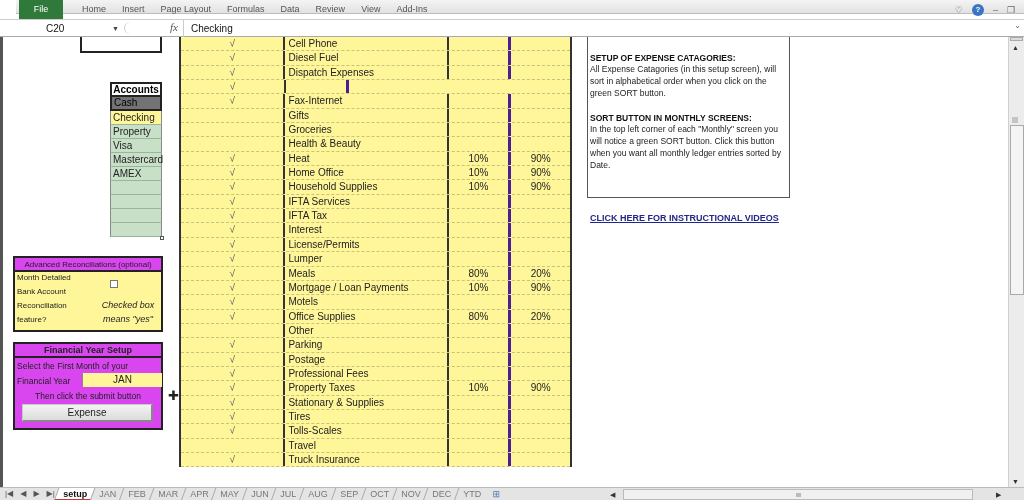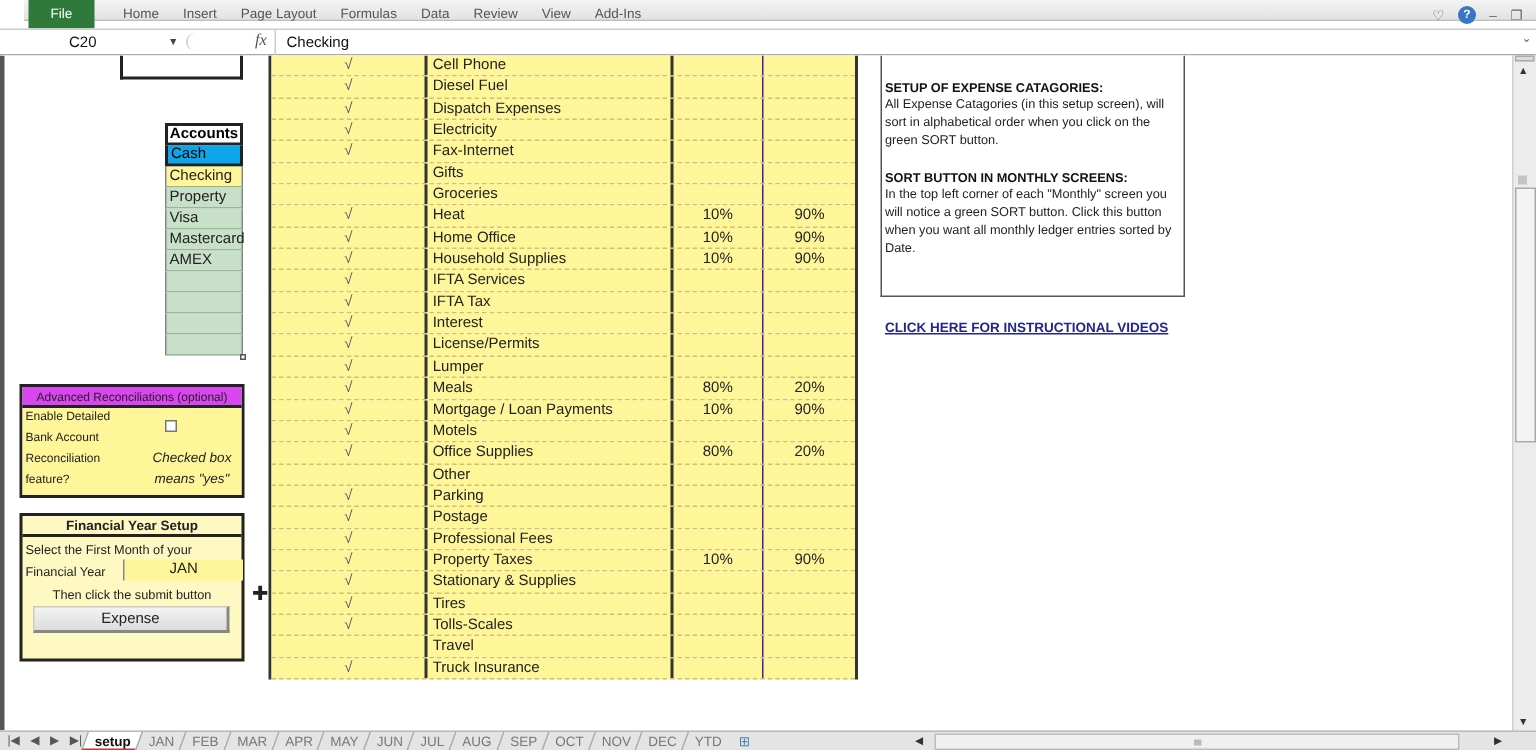--- a/index.html
+++ b/index.html
@@ -31,54 +31,54 @@
   
   .sheet { position: absolute; left: 0; top: 37px; width: 1008px; height: 450px; background: #fff; overflow: hidden; }
   .left-edge { position: absolute; left: 0; top: 0; width: 3px; height: 450px; background: #555; }
 
   
   .top-box { position: absolute; left: 80px; top: 0; width: 82px; height: 16px; border: 2px solid #222; border-top: none; background: #fff; }
 
   
   .accounts { position: absolute; left: 80px; top: 45px; width: 82px; padding-left: 30px; }
   .accounts .head { height: 15px; border: 2px solid #222; text-align: center; font-size: 10px; font-weight: bold; line-height: 12px; background: #fff; }
-  .accounts .cash { height: 14px; border: 2px solid #222; border-top: none; font-size: 10px; line-height: 11px; padding-left: 2px; background: #0ea5e9; }
+  .accounts .cash { height: 14px; border: 2px solid #222; border-top: none; font-size: 10px; line-height: 11px; padding-left: 2px; background: #737373; }
   .accounts .row { height: 14px; border-left: 1px solid #888; border-right: 1px solid #888; border-bottom: 1px solid #9bb59b;
     font-size: 10px; line-height: 13px; padding-left: 2px; background: #c8dfc8; color: #222; }
   .accounts .row.active { background: #fff69a; }
   .accounts .resize { position: absolute; right: -2px; bottom: -3px; width: 4px; height: 4px; border: 1px solid #555; background: #fff; }
 
   
   .adv { position: absolute; left: 13px; top: 219px; width: 150px; border: 2px solid #222; }
   .adv .title { height: 14px; font-size: 8px; text-align: center; line-height: 13px; border-bottom: 2px solid #222; background: #d946ef; color: #222; }
   .adv .body { background: #fff69a; height: 58px; position: relative; }
   .adv .line { position: absolute; left: 2px; font-size: 8px; color: #222; }
   .adv .chk { position: absolute; left: 95px; top: 8px; width: 8px; height: 8px; border: 1px solid #777; background: #fff; }
   .adv .note { position: absolute; left: 78px; font-size: 9px; font-style: italic; color: #222; width: 70px; text-align: center; }
 
   
-  .fy { position: absolute; left: 13px; top: 305px; width: 150px; height: 99px; border: 2px solid #222; background: #fef9c3; }
+  .fy { position: absolute; left: 13px; top: 305px; width: 150px; height: 88px; border: 2px solid #222; background: #d946ef; }
   .fy .title { height: 14px; font-size: 9px; font-weight: bold; text-align: center; line-height: 13px; border-bottom: 2px solid #222; color: #222; }
   .fy .l1 { position: absolute; left: 2px; top: 17px; font-size: 8.5px; color: #222; }
   .fy .l2 { position: absolute; left: 2px; top: 32px; font-size: 8.5px; color: #222; }
   .fy .month { position: absolute; left: 67px; top: 29px; width: 80px; height: 14px; background: #fff69a; border-left: 1px solid #888;
     font-size: 10px; text-align: center; line-height: 14px; color: #222; }
   .fy .l3 { position: absolute; left: 0; width: 146px; top: 47px; font-size: 8.5px; text-align: center; color: #222; }
   .fy .submit { position: absolute; left: 7px; top: 60px; width: 131px; height: 18px; background: linear-gradient(#f3f3f3, #dcdcdc);
     border: 1px solid #c8c8c8; border-right: 2px solid #888; border-bottom: 2px solid #888; font-size: 10px; text-align: center; line-height: 16px; color: #222; }
 
   .cursor-icon { position: absolute; left: 168px; top: 352px; font-size: 13px; color: #222; line-height: 13px; }
 
   
   .cats { position: absolute; left: 179px; top: 0; width: 393px; border-left: 2px solid #333; border-right: 2px solid #333; }
   .cats .crow { display: flex; height: 14.35px; background: #fff69a; border-bottom: 1px dashed #c9c27a; }
   .cats .c-check { width: 103px; font-size: 10px; color: #556; text-align: center; line-height: 13px; }
   .cats .c-name { width: 164px; border-left: 2px solid #333; font-size: 10px; line-height: 13px; padding-left: 3px; color: #222; white-space: nowrap; }
   .cats .c-p1 { width: 62px; border-left: 2px solid #333; font-size: 10px; line-height: 13px; text-align: center; color: #222; }
-  .cats .c-p2 { width: 62px; border-left: 1px solid #4c1d95; font-size: 10px; line-height: 13px; text-align: center; color: #222; }
+  .cats .c-p2 { width: 62px; border-left: 3px solid #4c1d95; font-size: 10px; line-height: 13px; text-align: center; color: #222; }
 
   
   .info { position: absolute; left: 587px; top: 0; width: 203px; height: 161px; border: 1px solid #555; border-top: none; background: #fff; padding: 16px 3px 0 2px; }
   .info .h { font-size: 8.5px; font-weight: bold; color: #111; }
   .info .p { font-size: 8.5px; color: #222; line-height: 12px; }
   .info .gap { height: 14px; }
   .video-link { position: absolute; left: 590px; top: 176px; font-size: 9px; font-weight: bold; color: #22268a; text-decoration: underline; }
 
   
   .vscroll { position: absolute; left: 1008px; top: 37px; width: 16px; height: 450px; background: #ececec; border-left: 1px solid #d0d0d0; }
@@ -153,21 +153,21 @@
     <div class="row"></div>
     <div class="row"></div>
     <div class="row"></div>
     <div class="row"></div>
     <div class="resize"></div>
   </div>
 
   <div class="adv">
     <div class="title">Advanced Reconciliations (optional)</div>
     <div class="body">
-      <div class="line" style="top:1px">Enable Detailed</div>
+      <div class="line" style="top:1px">Month Detailed</div>
       <div class="line" style="top:15px">Bank Account</div>
       <div class="line" style="top:29px">Reconciliation</div>
       <div class="line" style="top:43px">feature?</div>
       <div class="chk"></div>
       <div class="note" style="top:28px">Checked box</div>
       <div class="note" style="top:42px">means "yes"</div>
     </div>
   </div>
 
   <div class="fy">
@@ -195,39 +195,44 @@
         <div class="c-p2"></div>
       </div>
       <div class="crow">
         <div class="c-check">√</div>
         <div class="c-name">Dispatch Expenses</div>
         <div class="c-p1"></div>
         <div class="c-p2"></div>
       </div>
       <div class="crow">
         <div class="c-check">√</div>
-        <div class="c-name">Electricity</div>
         <div class="c-p1"></div>
         <div class="c-p2"></div>
       </div>
       <div class="crow">
         <div class="c-check">√</div>
         <div class="c-name">Fax-Internet</div>
         <div class="c-p1"></div>
         <div class="c-p2"></div>
       </div>
       <div class="crow">
         <div class="c-check"></div>
         <div class="c-name">Gifts</div>
         <div class="c-p1"></div>
         <div class="c-p2"></div>
       </div>
       <div class="crow">
         <div class="c-check"></div>
         <div class="c-name">Groceries</div>
+        <div class="c-p1"></div>
+        <div class="c-p2"></div>
+      </div>
+      <div class="crow">
+        <div class="c-check"></div>
+        <div class="c-name">Health &amp; Beauty</div>
         <div class="c-p1"></div>
         <div class="c-p2"></div>
       </div>
       <div class="crow">
         <div class="c-check">√</div>
         <div class="c-name">Heat</div>
         <div class="c-p1">10%</div>
         <div class="c-p2">90%</div>
       </div>
       <div class="crow">

